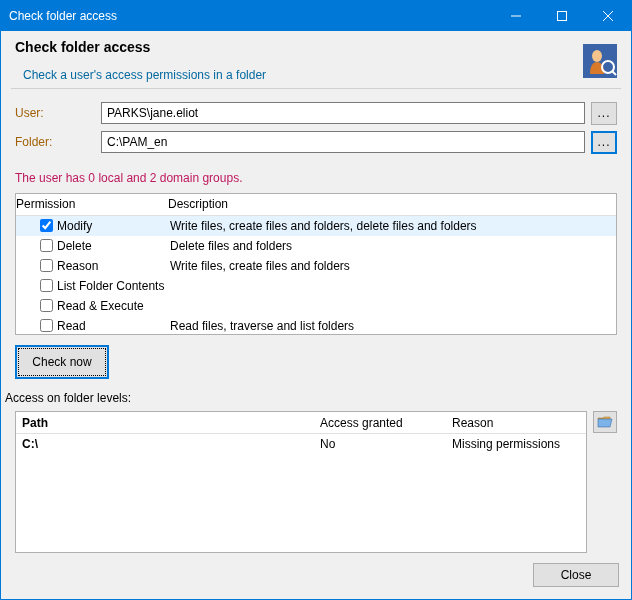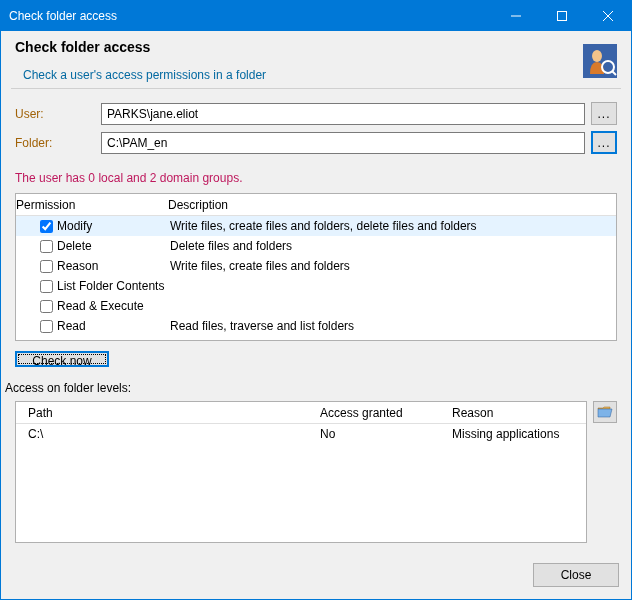--- a/index.html
+++ b/index.html
@@ -24,28 +24,28 @@
   .perm-panel { margin: 0 14px; border: 1px solid #b0b0b0; background: #fff; height: 148px; overflow: hidden; }
   .perm-header, .perm-row { display: flex; align-items: center; font-size: 12px; }
   .perm-header { height: 22px; border-bottom: 1px solid #e0e0e0; }
   .perm-header .col { color: #000; padding-left: 0; font-weight: normal; }
   .perm-row { height: 20px; }
   .perm-row.sel { background: #e5f3ff; }
   .col-perm { width: 152px; display: flex; align-items: center; padding-left: 20px; }
   .col-desc { flex: 1; padding-left: 2px; }
   .cb { width: 13px; height: 13px; margin-right: 4px; }
   .check-btn-row { padding: 10px 14px 6px 14px; }
-  .check-btn { min-width: 94px; height: 16px; font-size: 12px; background: #e1e1e1; border: 2px solid #0078d7; outline: 1px dotted #000; outline-offset: -4px; cursor: default; }
+  .check-btn { min-width: 94px; height: 34px; font-size: 12px; background: #e1e1e1; border: 2px solid #0078d7; outline: 1px dotted #000; outline-offset: -4px; cursor: default; }
   .access-label { font-size: 12px; padding: 6px 14px 6px 4px; }
   .access-row { display: flex; align-items: flex-start; padding: 0 14px; }
   .access-panel { flex: 1; border: 1px solid #b0b0b0; background: #fff; height: 142px; overflow: hidden; }
   .acc-header, .acc-row { display: flex; font-size: 12px; }
   .acc-header { height: 22px; border-bottom: 1px solid #e0e0e0; align-items: center; }
   .acc-row { height: 20px; align-items: center; }
-  .col-path { width: 304px; padding-left: 12px; }
+  .col-path { width: 304px; padding-left: 6px; font-weight: bold; }
   .col-grant { width: 132px; }
   .col-reason { flex: 1; }
   .side-icon { width: 24px; height: 22px; margin-left: 6px; border: 1px solid #adadad; background: #e1e1e1; display: flex; align-items: center; justify-content: center; }
   .footer { margin-top: auto; display: flex; justify-content: flex-end; padding: 10px 12px 12px 0; align-items: center; }
   .close-btn { min-width: 86px; height: 24px; font-size: 12px; background: #e1e1e1; border: 1px solid #adadad; cursor: default; }
 </style>
 </head>
 <body>
 
 <div class="titlebar">
@@ -158,21 +158,21 @@
   <div class="access-panel">
     <div class="acc-header">
       <div class="col-path">Path</div>
       <div class="col-grant">Access granted</div>
       <div class="col-reason">Reason</div>
     </div>
     <div id="acc-rows">
         <div class="acc-row">
           <div class="col-path">C:\</div>
           <div class="col-grant">No</div>
-          <div class="col-reason">Missing applications</div>
+          <div class="col-reason">Missing permissions</div>
         </div>
       </div>
   </div>
   <div class="side-icon">
     <svg width="16" height="14">
       <path d="M1 3 L6 3 L7 2 L13 2 L13 4 L1 4 Z" fill="#e8b458" stroke="#9a6b20" stroke-width="0.5"></path>
       <path d="M1 4 L15 4 L13 12 L1 12 Z" fill="#7db3e8" stroke="#2a5c9a" stroke-width="0.5"></path>
     </svg>
   </div>
 </div>

